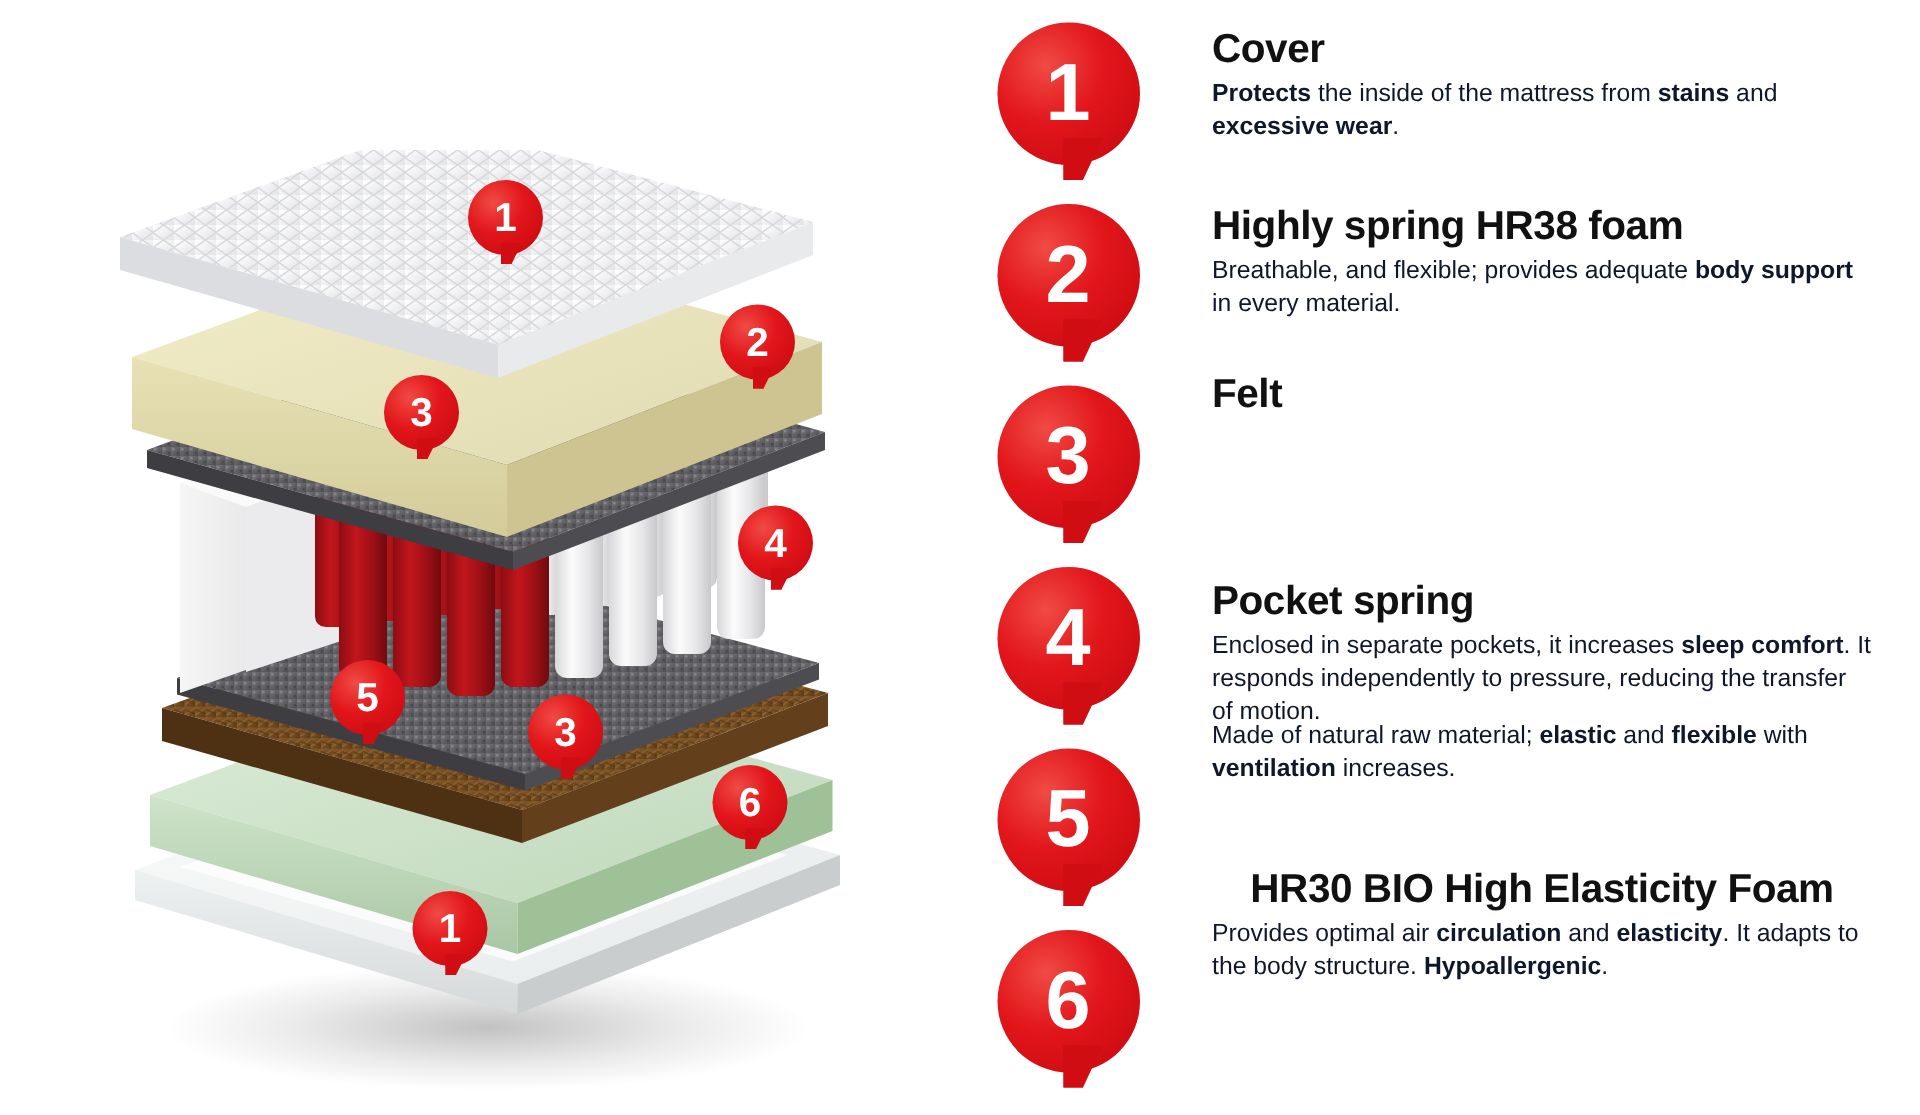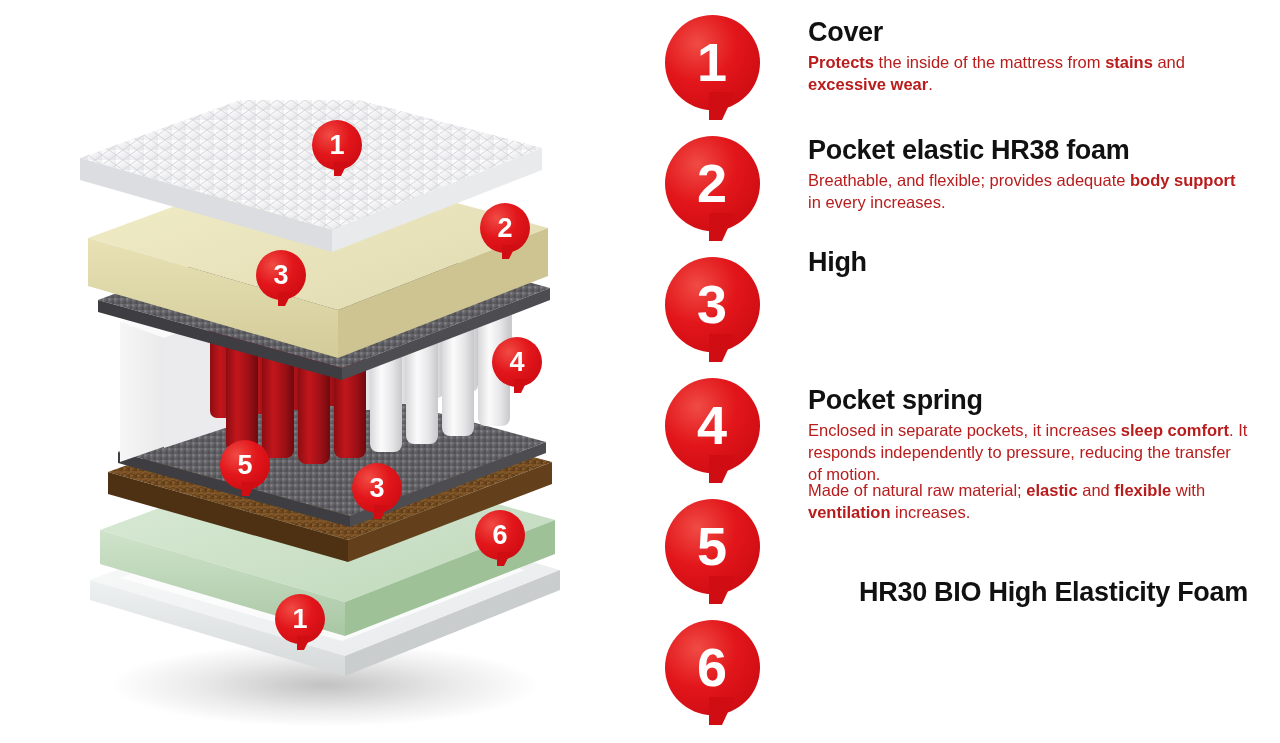--- a/index.html
+++ b/index.html
@@ -42,23 +42,23 @@
   
   .list { position: absolute; left: 650px; top: 0; width: 630px; height: 743px; }
   .pin-col { position: absolute; left: 0; top: 0; width: 130px; height: 743px; }
   .rows { position: absolute; left: 158px; top: 0; width: 470px; }
 
   .row { position: absolute; left: 0; width: 440px; }
   .row h3 {
     font-size: 27px; font-weight: bold; color: #111111;
     line-height: 1.08; letter-spacing: -0.3px; margin-bottom: 5px;
   }
-  .row h3.center { text-align: right; }
+  .row h3.center { text-align: center; }
   .row p {
-    font-size: 16.5px; color: #b91c1c; line-height: 1.33;
+    font-size: 16.5px; color: #0f172a; line-height: 1.33;
   }
   .row p b { font-weight: bold; }
 </style>
 </head>
 <body>
 
 <div id="stage">
 
 
   <div class="illus">
@@ -290,32 +290,33 @@
           <div class="tail" style="left: 44.5px; top: 77px; border-left: 13px solid rgb(207, 13, 19); border-right: 13px solid transparent; border-top: 28px solid rgb(207, 13, 19);"></div>
           <div class="num" style="height: 95px; font-size: 54px;">6</div>
         </div>
       </div>
     <div class="rows" id="rows">
         <div class="row" style="top: 18px;">
           <h3>Cover</h3>
           <p><b>Protects</b><span> the inside of the mattress from </span><b>stains</b><span> and </span><b>excessive wear</b><span>.</span></p>
         </div>
         <div class="row" style="top: 136px;">
-          <h3>Pocket elastic HR38 foam</h3>
-          <p><span>Breathable, and flexible; provides adequate </span><b>body support</b><span> in every increases.</span></p>
+          <h3>Highly spring HR38 foam</h3>
+          <p><span>Breathable, and flexible; provides adequate </span><b>body support</b><span> in every material.</span></p>
         </div>
         <div class="row" style="top: 248px;">
-          <h3>High</h3>
+          <h3>Felt</h3>
         </div>
         <div class="row" style="top: 360px; margin-top: 26px;">
           <h3>Pocket spring</h3>
           <p><span>Enclosed in separate pockets, it increases </span><b>sleep comfort</b><span>. It responds independently to pressure, reducing the transfer of motion.</span></p>
         </div>
         <div class="row" style="top: 480px;">
           <p><span>Made of natural raw material; </span><b>elastic</b><span> and </span><b>flexible</b><span> with </span><b>ventilation</b><span> increases.</span></p>
         </div>
         <div class="row" style="top: 578px;">
           <h3 class="center">HR30 BIO High Elasticity Foam</h3>
+          <p><span>Provides optimal air </span><b>circulation</b><span> and </span><b>elasticity</b><span>. It adapts to the body structure. </span><b>Hypoallergenic</b><span>.</span></p>
         </div>
       </div>
   </div>
 
 </div>
 
 </body></html>

